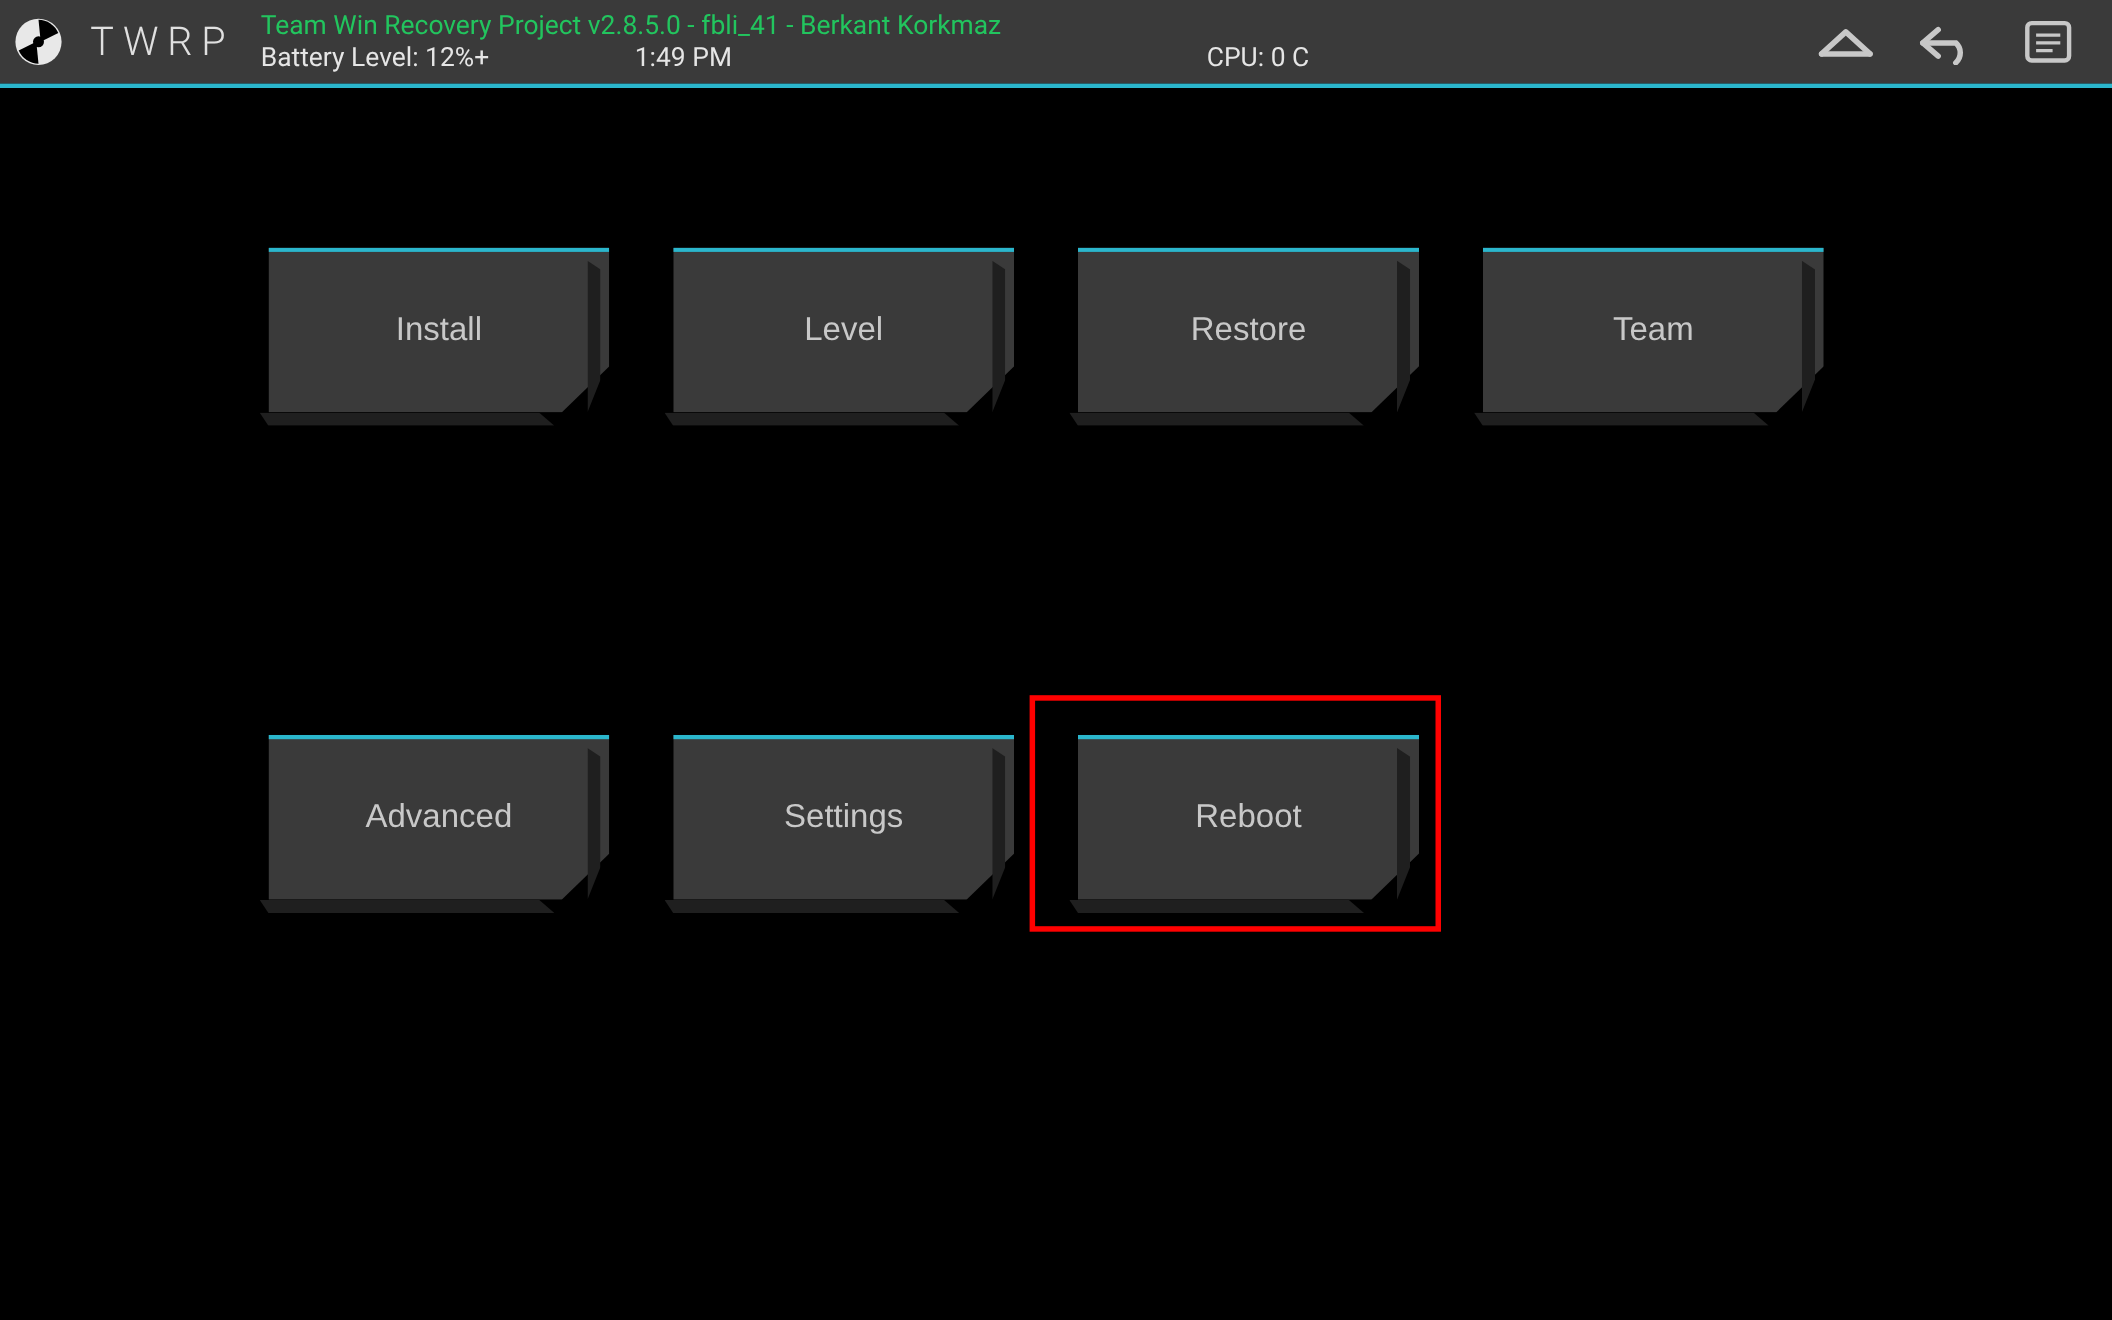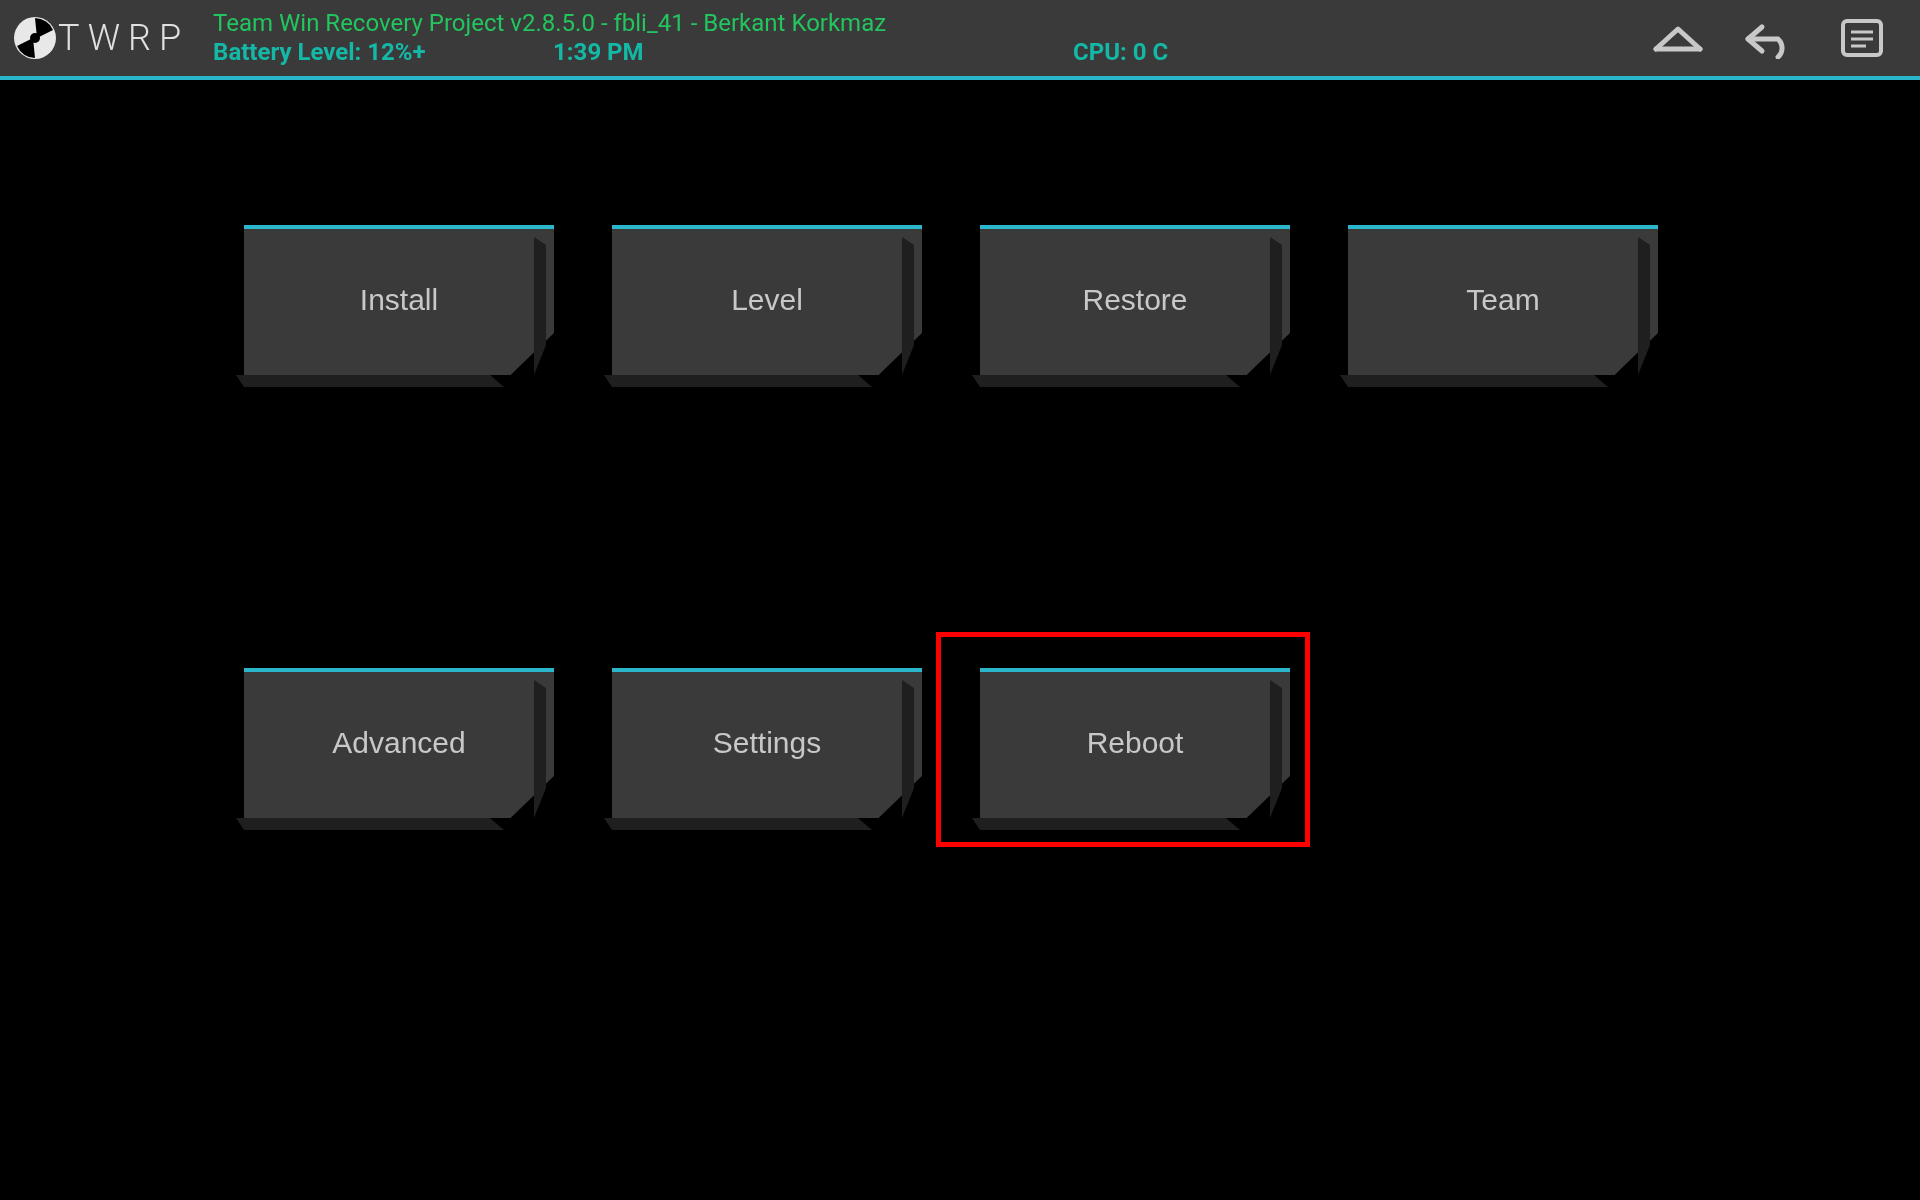--- a/index.html
+++ b/index.html
@@ -6,26 +6,26 @@
   html, body { width: 1920px; height: 1200px; background: #000; font-family: "Segoe UI", Roboto, Arial, sans-serif; overflow: hidden; }
   .header {
     width: 100%;
     height: 76px;
     background: #3a3a3a;
     display: flex;
     align-items: center;
     padding: 0 12px;
     color: #c8c8c8;
   }
-  .logo-wrap { display: flex; align-items: center; gap: 0; margin-right: 24px; }
+  .logo-wrap { display: flex; align-items: center; gap: 24px; margin-right: 24px; }
   .logo-icon { width: 46px; height: 46px; }
   .logo-text { color: #e0e0e0; font-size: 36px; font-weight: 300; letter-spacing: 8px; }
   .status-block { display: flex; flex-direction: column; justify-content: center; font-size: 24px; line-height: 1.2; flex: 1; }
   .status-row1 { color: #22c55e; }
-  .status-row2 { color: #14b8a6; display: flex; font-weight: bold; }
+  .status-row2 { color: #e5e5e5; display: flex; }
   .battery-text { width: 340px; }
   .time-text { width: 520px; }
   .header-icons { display: flex; align-items: center; gap: 36px; margin-left: auto; margin-right: 18px; }
   .hicon { width: 56px; height: 42px; display: flex; align-items: center; justify-content: center; }
   .divider { width: 100%; height: 4px; background: #2bb6cc; }
   .content {
     width: 100%;
     height: calc(100% - 80px);
     position: relative;
   }
@@ -97,21 +97,21 @@
         <path d="M23 43 A20 20 0 0 1 5 31 L21 23 Z" fill="#000"></path>
         <circle cx="23" cy="23" r="5" fill="#000"></circle>
       </svg>
     </span>
     <span class="logo-text">TWRP</span>
   </div>
   <div class="status-block">
     <div class="status-row1">Team Win Recovery Project  v2.8.5.0 - fbli_41 - Berkant Korkmaz</div>
     <div class="status-row2">
       <span class="battery-text">Battery Level: 12%+</span>
-      <span class="time-text">1:39 PM</span>
+      <span class="time-text">1:49 PM</span>
       <span>CPU: 0 C</span>
     </div>
   </div>
   <div class="header-icons">
     <span class="hicon">
       <svg viewBox="0 0 56 42" width="56" height="42">
         <path d="M6 32 L28 12 L50 32" fill="none" stroke="#c8c8c8" stroke-width="5" stroke-linejoin="round" stroke-linecap="round"></path>
         <line x1="6" y1="32" x2="50" y2="32" stroke="#c8c8c8" stroke-width="5" stroke-linecap="round"></line>
       </svg>
     </span>

